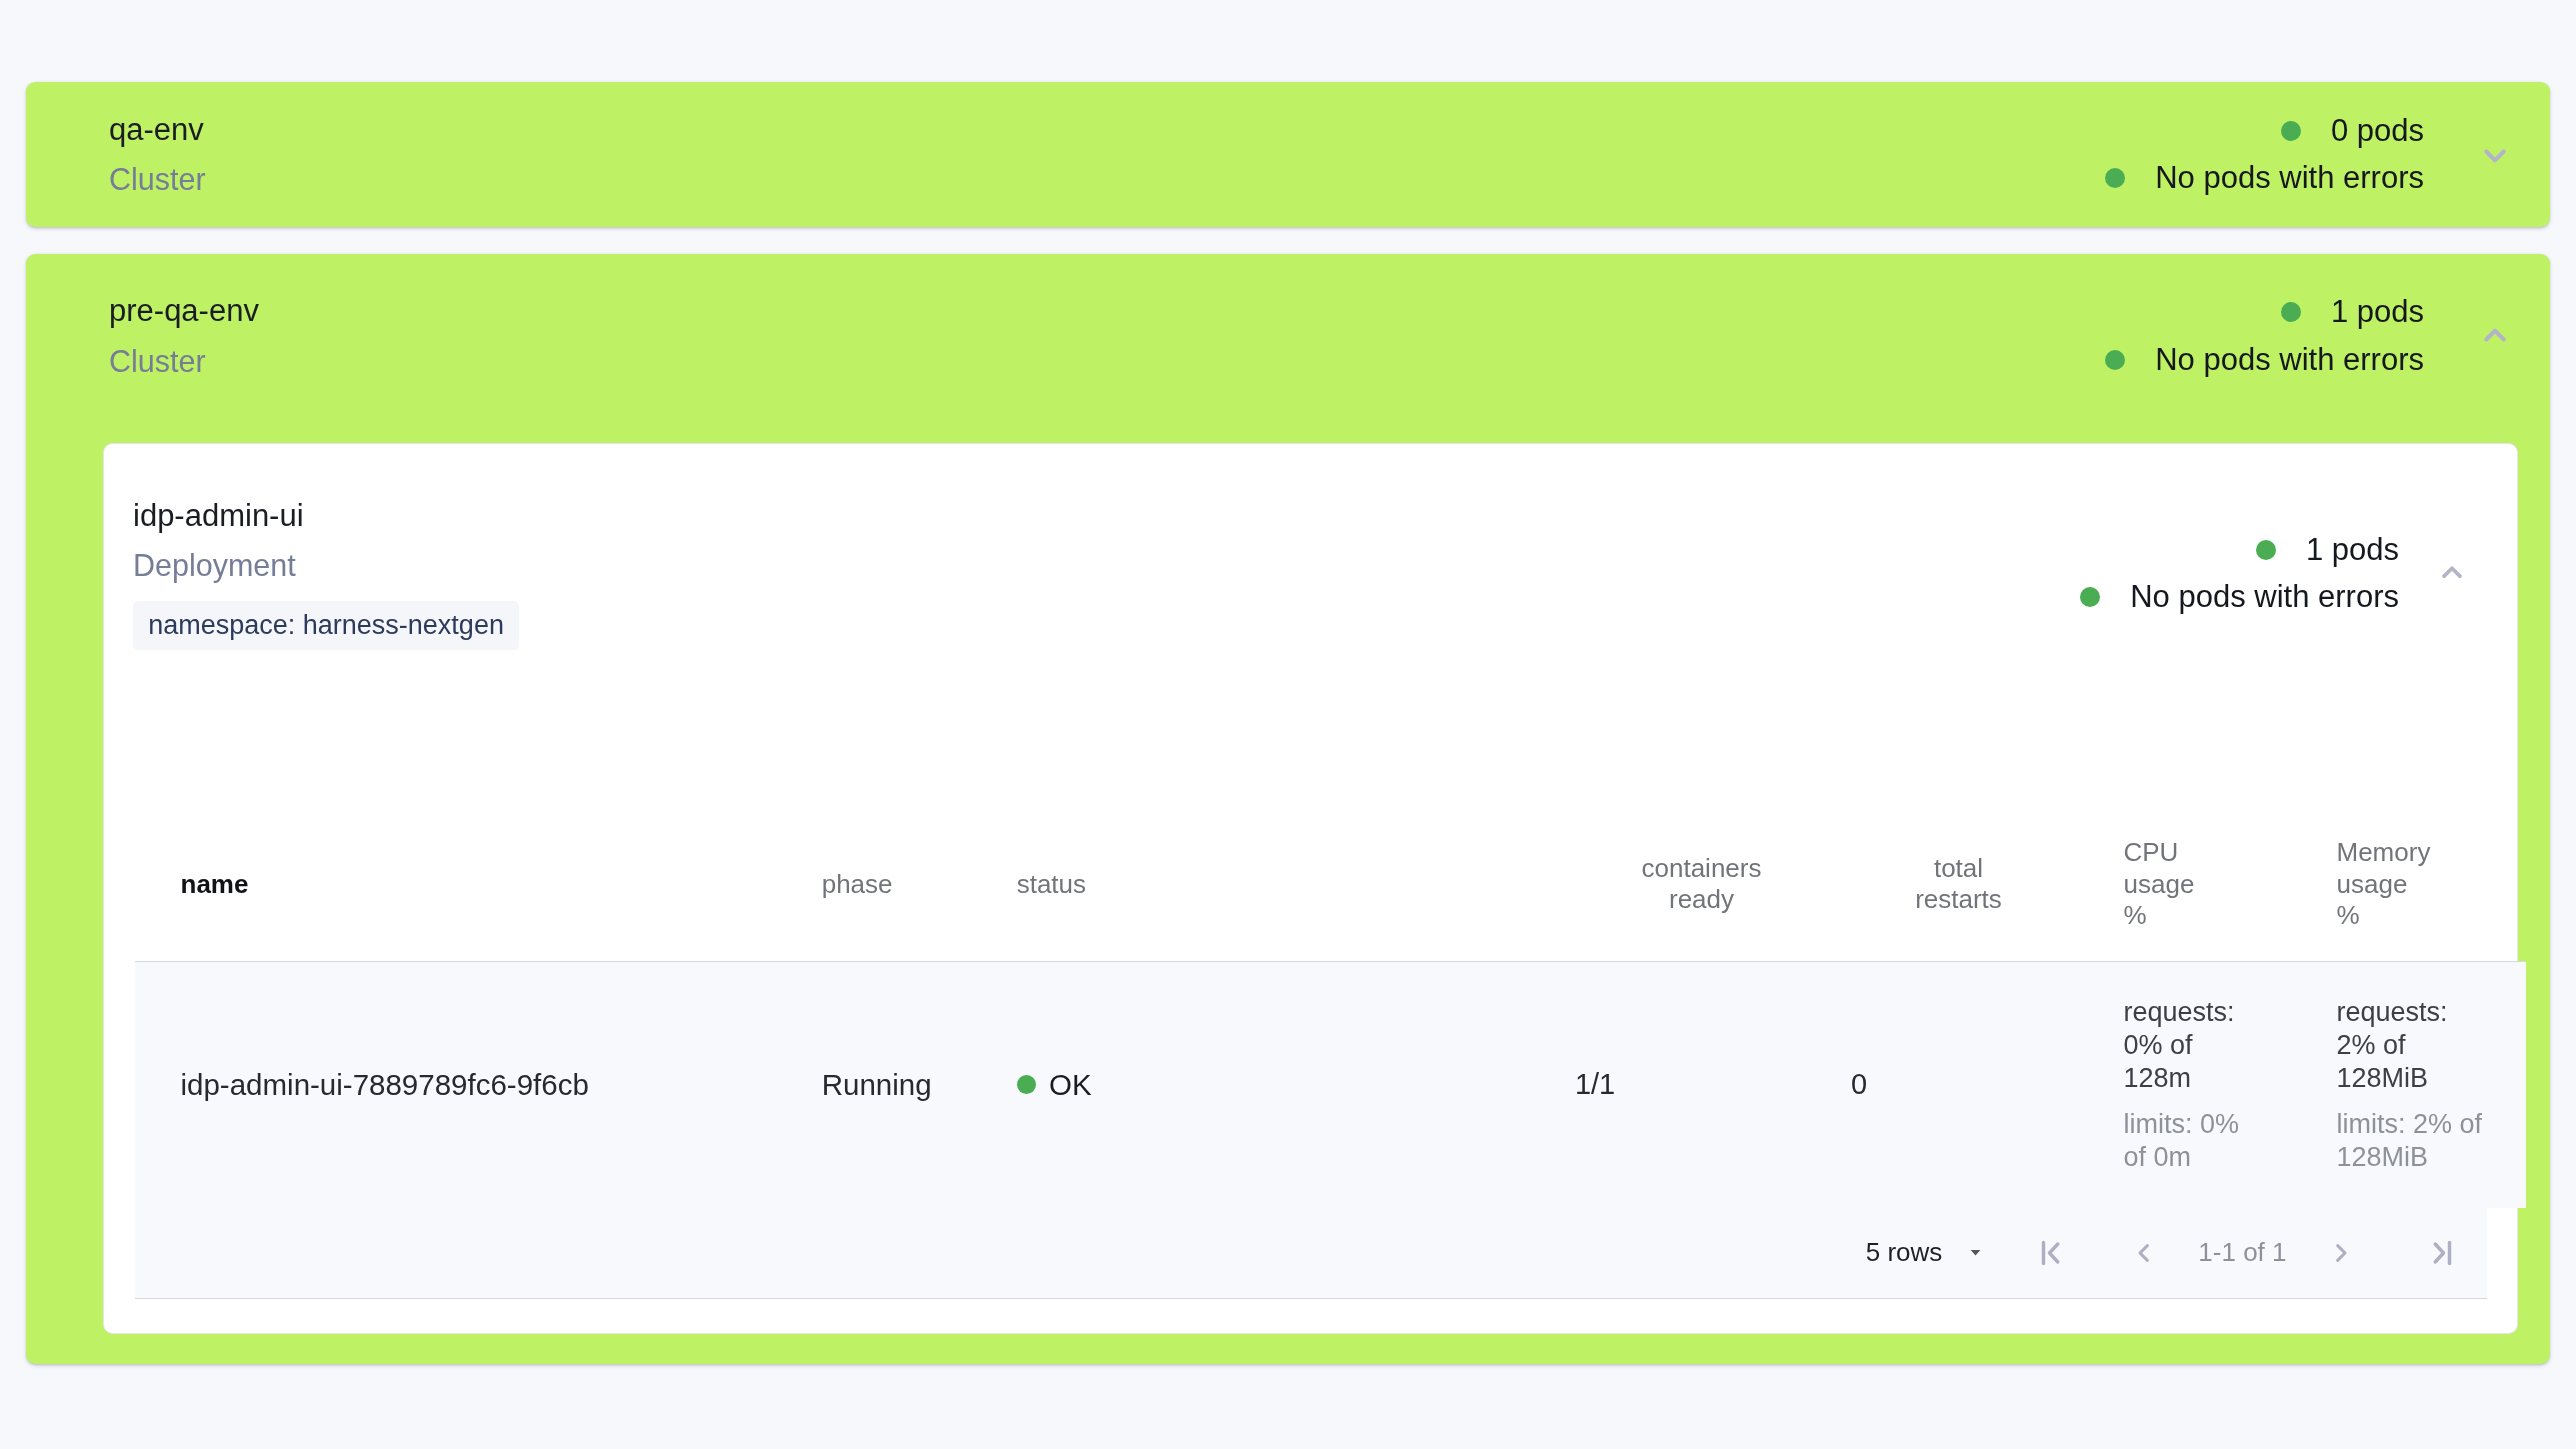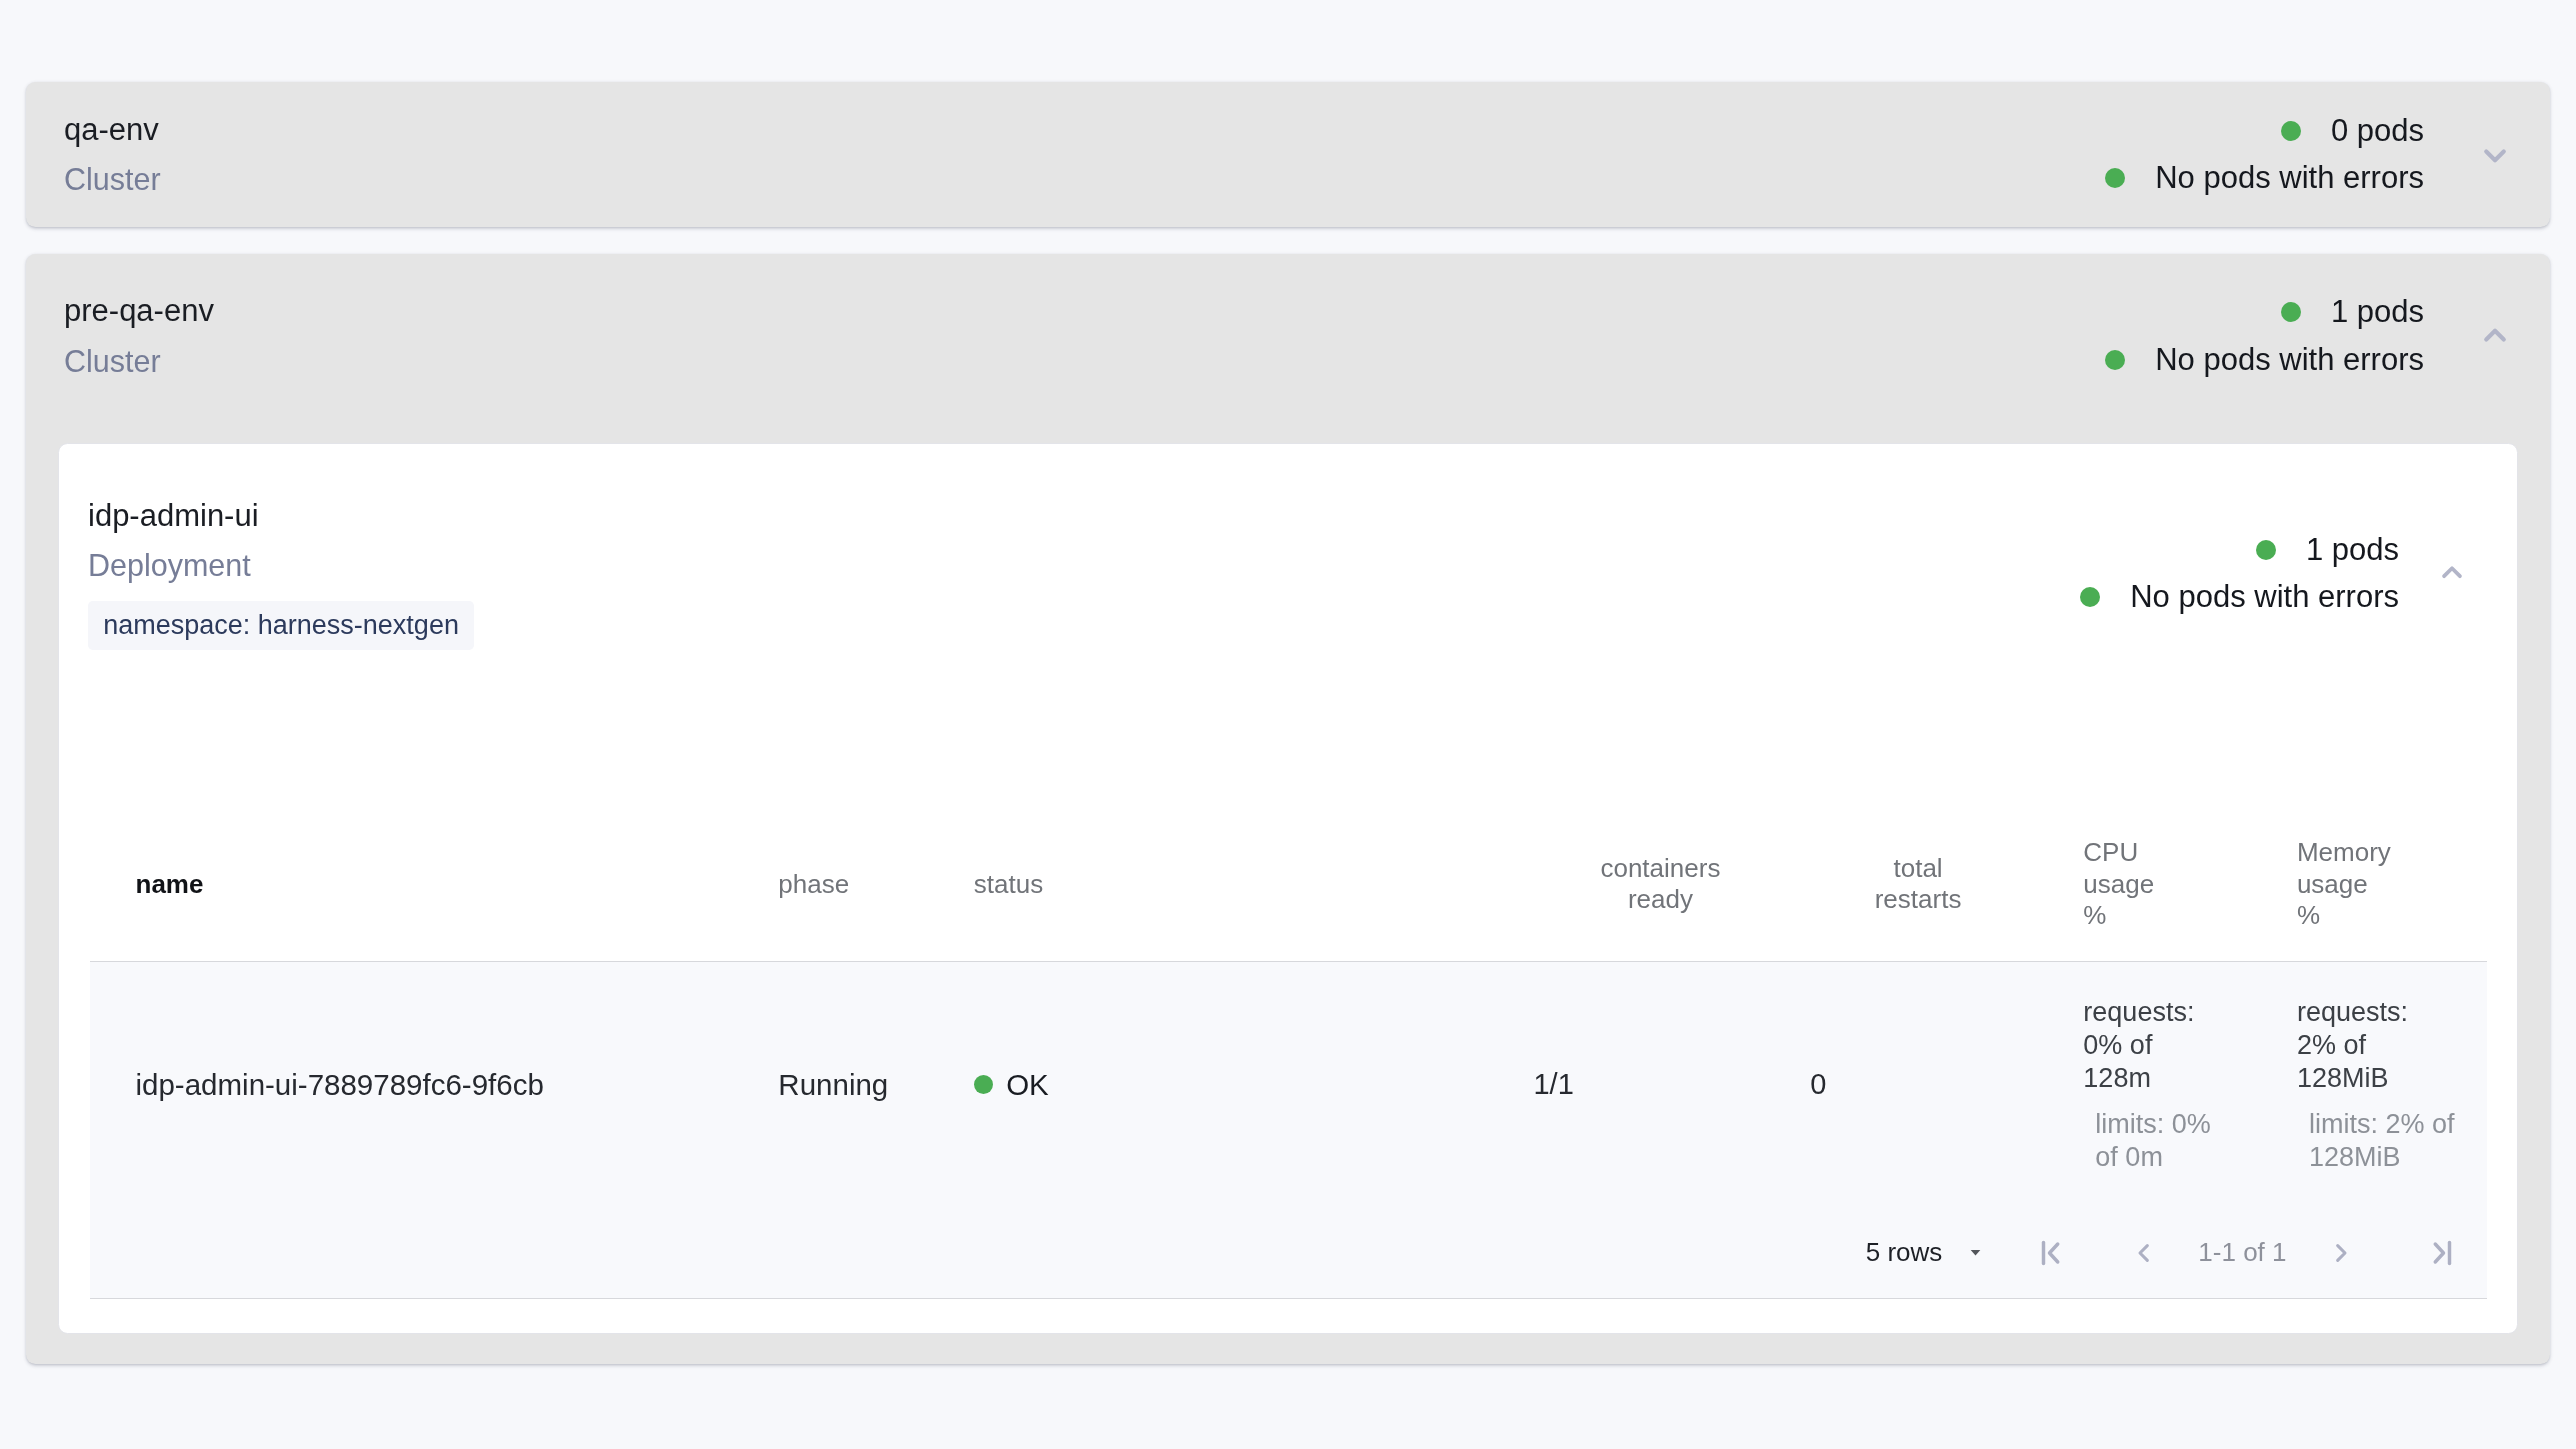--- a/index.html
+++ b/index.html
@@ -9,22 +9,23 @@
     background: #f7f8fb;
     font-family: "Liberation Sans", sans-serif;
     padding: 25px 26px;
     overflow: hidden;
   }
   .page-title {
     font-size: 57px; font-weight: 700; color: #666b7e;
     margin: 5.7px 0 0 1.9px; line-height: 1.05;
   }
   .card {
-    background: #e5e5e5; border-radius: 9.5px;
+    background: #bef264; border-radius: 9.5px;
     box-shadow: 0 1.9px 3.8px rgba(40,45,70,.18), 0 1px 1.9px rgba(40,45,70,.10);
+    padding-left: 45px;
   }
   .card-qa { margin-top: 57px; }
   .card-preqa { margin-top: 27px; padding-bottom: 30.5px; }
   .acc-header {
     display: flex; align-items: center; justify-content: space-between;
     padding: 29px 34px 29px 38px; cursor: pointer;
   }
   .card-preqa .acc-header { padding-top: 38px; padding-bottom: 29px; }
   .entity-name { font-size: 31px; color: #1a1d23; line-height: 38px; }
   .entity-kind { font-size: 30.5px; color: #767d97; line-height: 38px; margin-top: 11.4px; }
@@ -67,21 +68,21 @@
   tbody td { height: 246px; vertical-align: middle; font-size: 29.5px; color: #26292f; padding: 0 11.4px; }
   td.c-name { padding-left: 46px; }
   td.c-phase { padding-left: 15.2px; }
   td.c-status { padding-left: 15.2px; }
   .status-ok { display: flex; align-items: center; gap: 13.3px; color: #191c22; }
   .status-ok .dot { width: 19px; height: 19px; }
   td.c-center { text-align: left; font-size: 29px; }
   td.c-cpu { padding-left: 46px; font-size: 27px; line-height: 1.22; }
   td.c-mem { padding-left: 40px; font-size: 27px; line-height: 1.22; }
   .usage-req { color: #3c4046; max-width: 124px; }
-  .usage-lim { color: #8d9198; margin-top: 13.3px; max-width: 124px; margin-left: 12px; }
+  .usage-lim { color: #8d9198; margin-top: 13.3px; max-width: 124px; }
   td.c-mem .usage-lim { max-width: 157px; }
 
   .pagination {
     background: #f8f9fc; border-bottom: 1.9px solid #d7d8dc; height: 91px;
     display: flex; align-items: center; justify-content: flex-end; padding-right: 27px;
   }
   .rows-select { display: flex; align-items: center; gap: 22px; font-size: 26px; color: #1d2026; cursor: pointer; background: none; border: none; font-family: inherit; padding: 0; }
   .pg-btn { background: none; border: none; padding: 0; cursor: pointer; display: flex; align-items: center; }
   .pg-first { margin-left: 46px; }
   .pg-prev { margin-left: 59px; }

